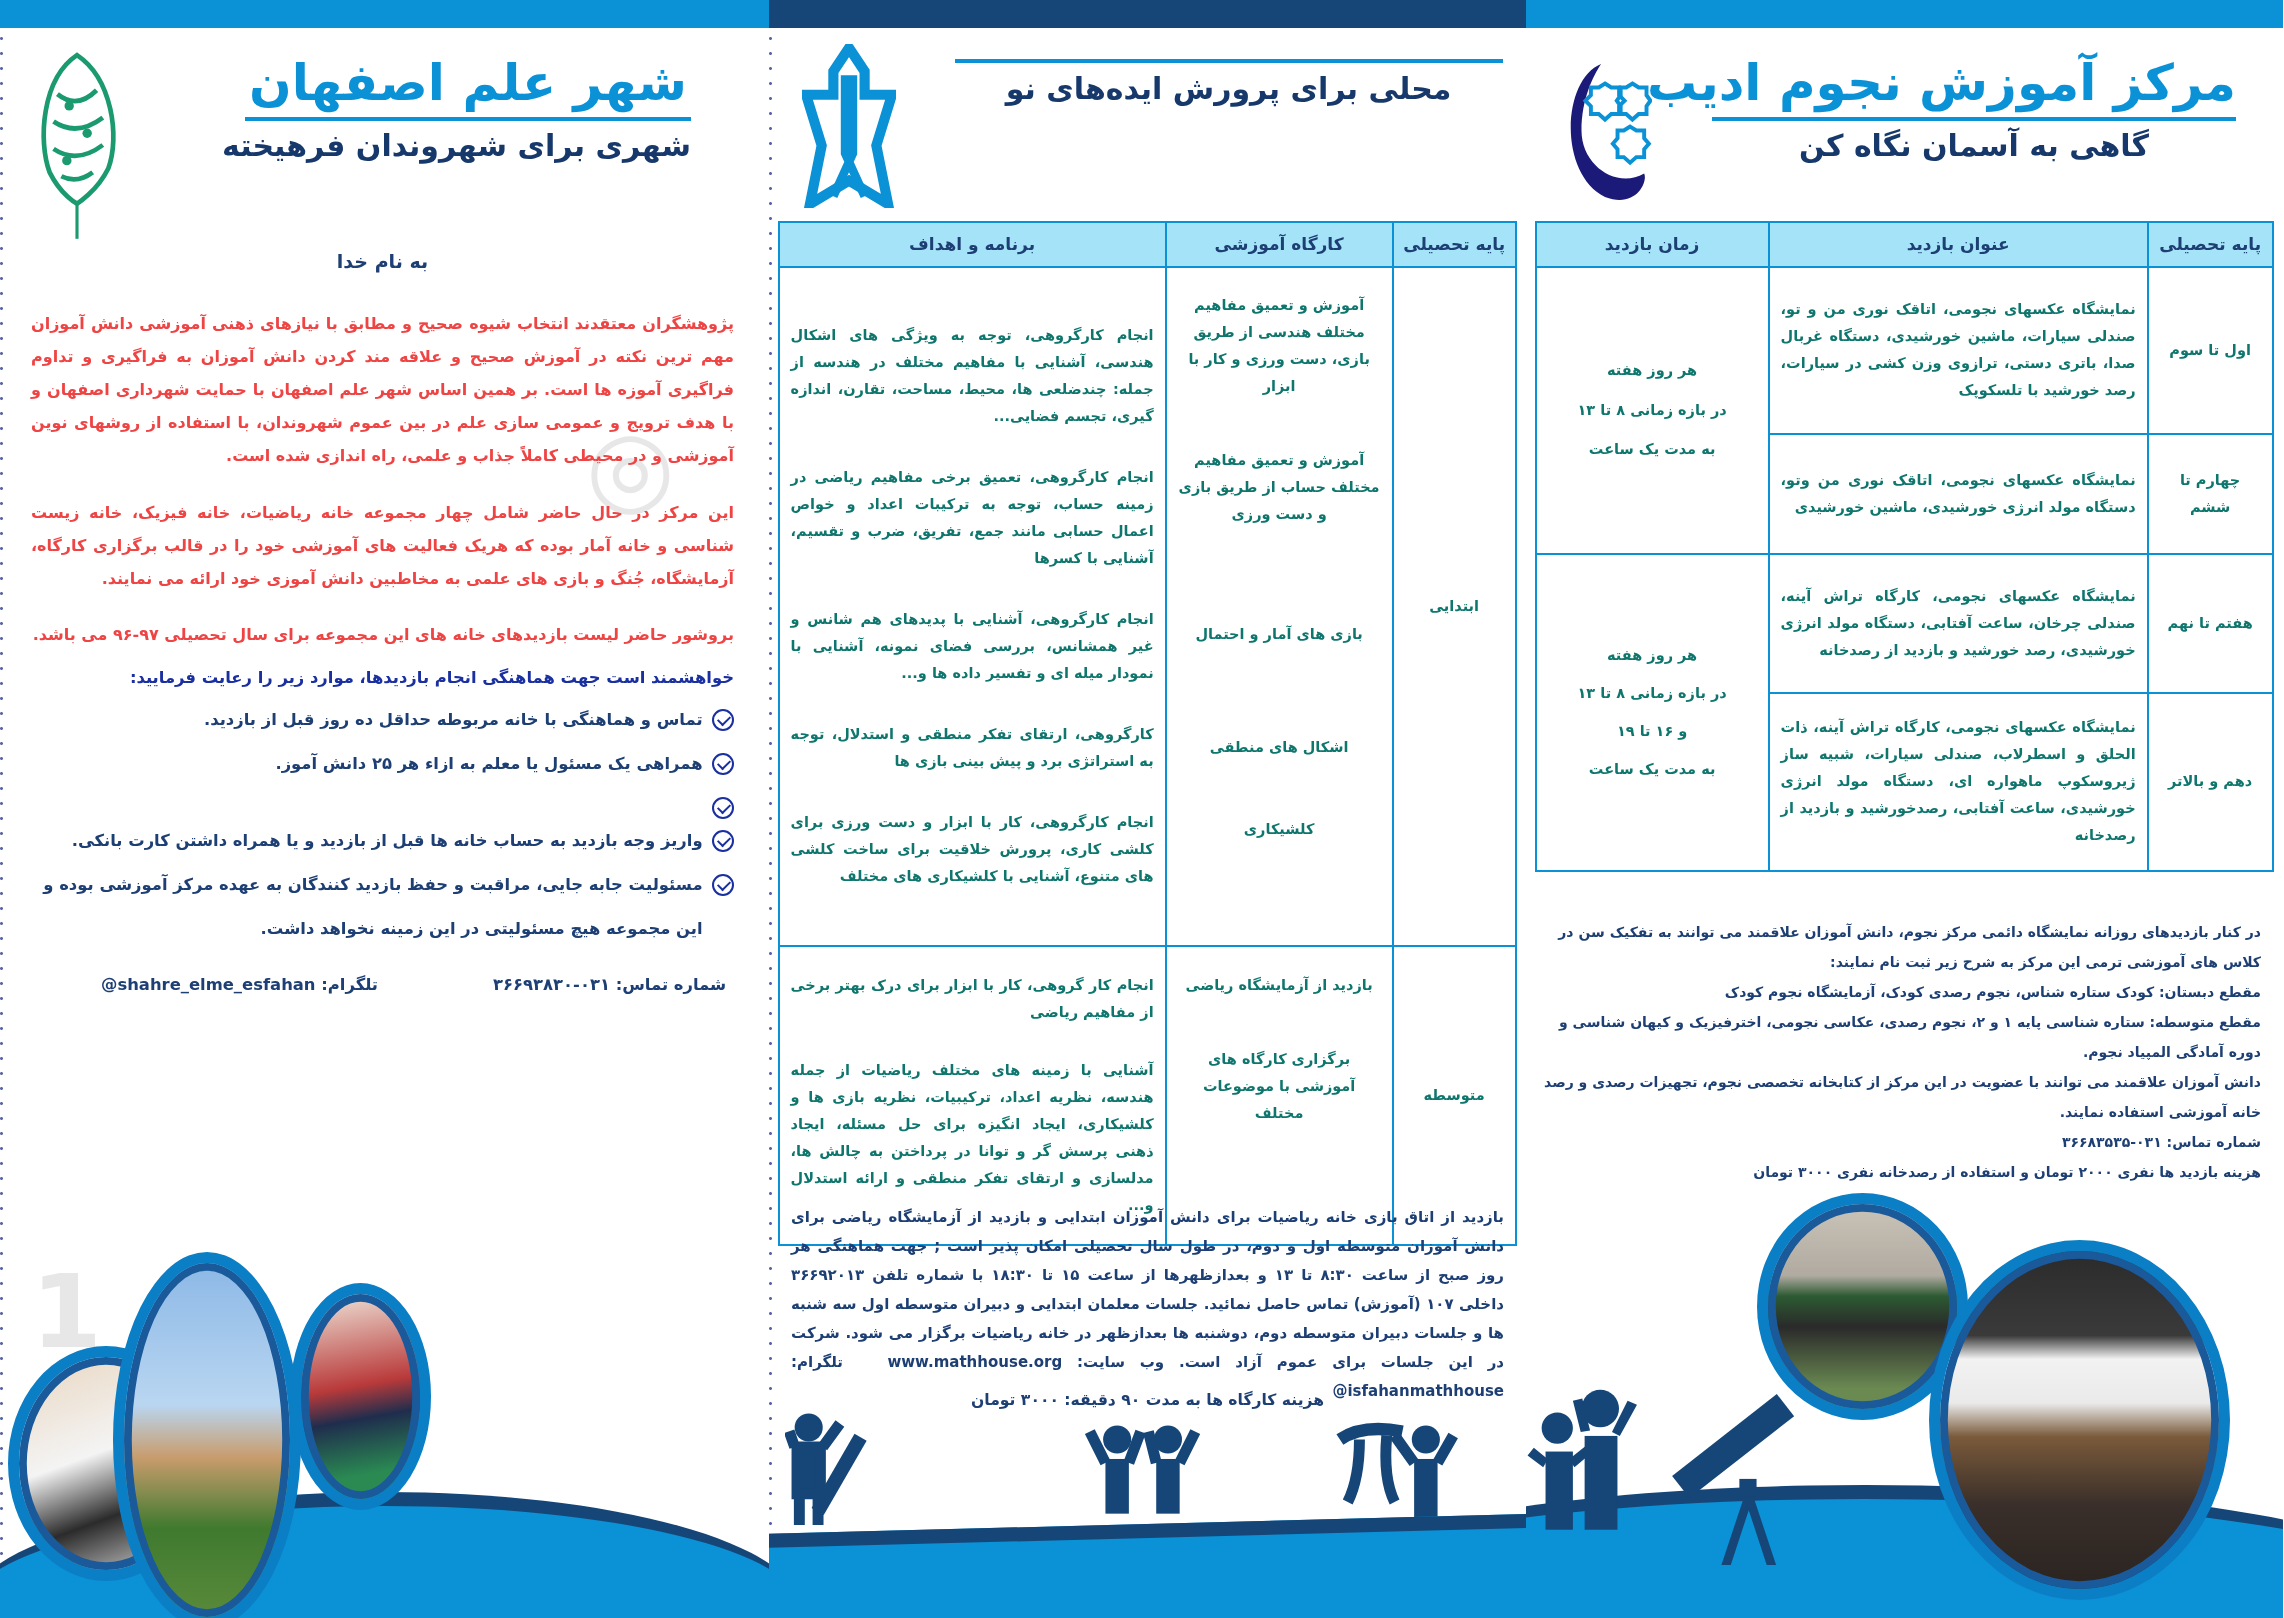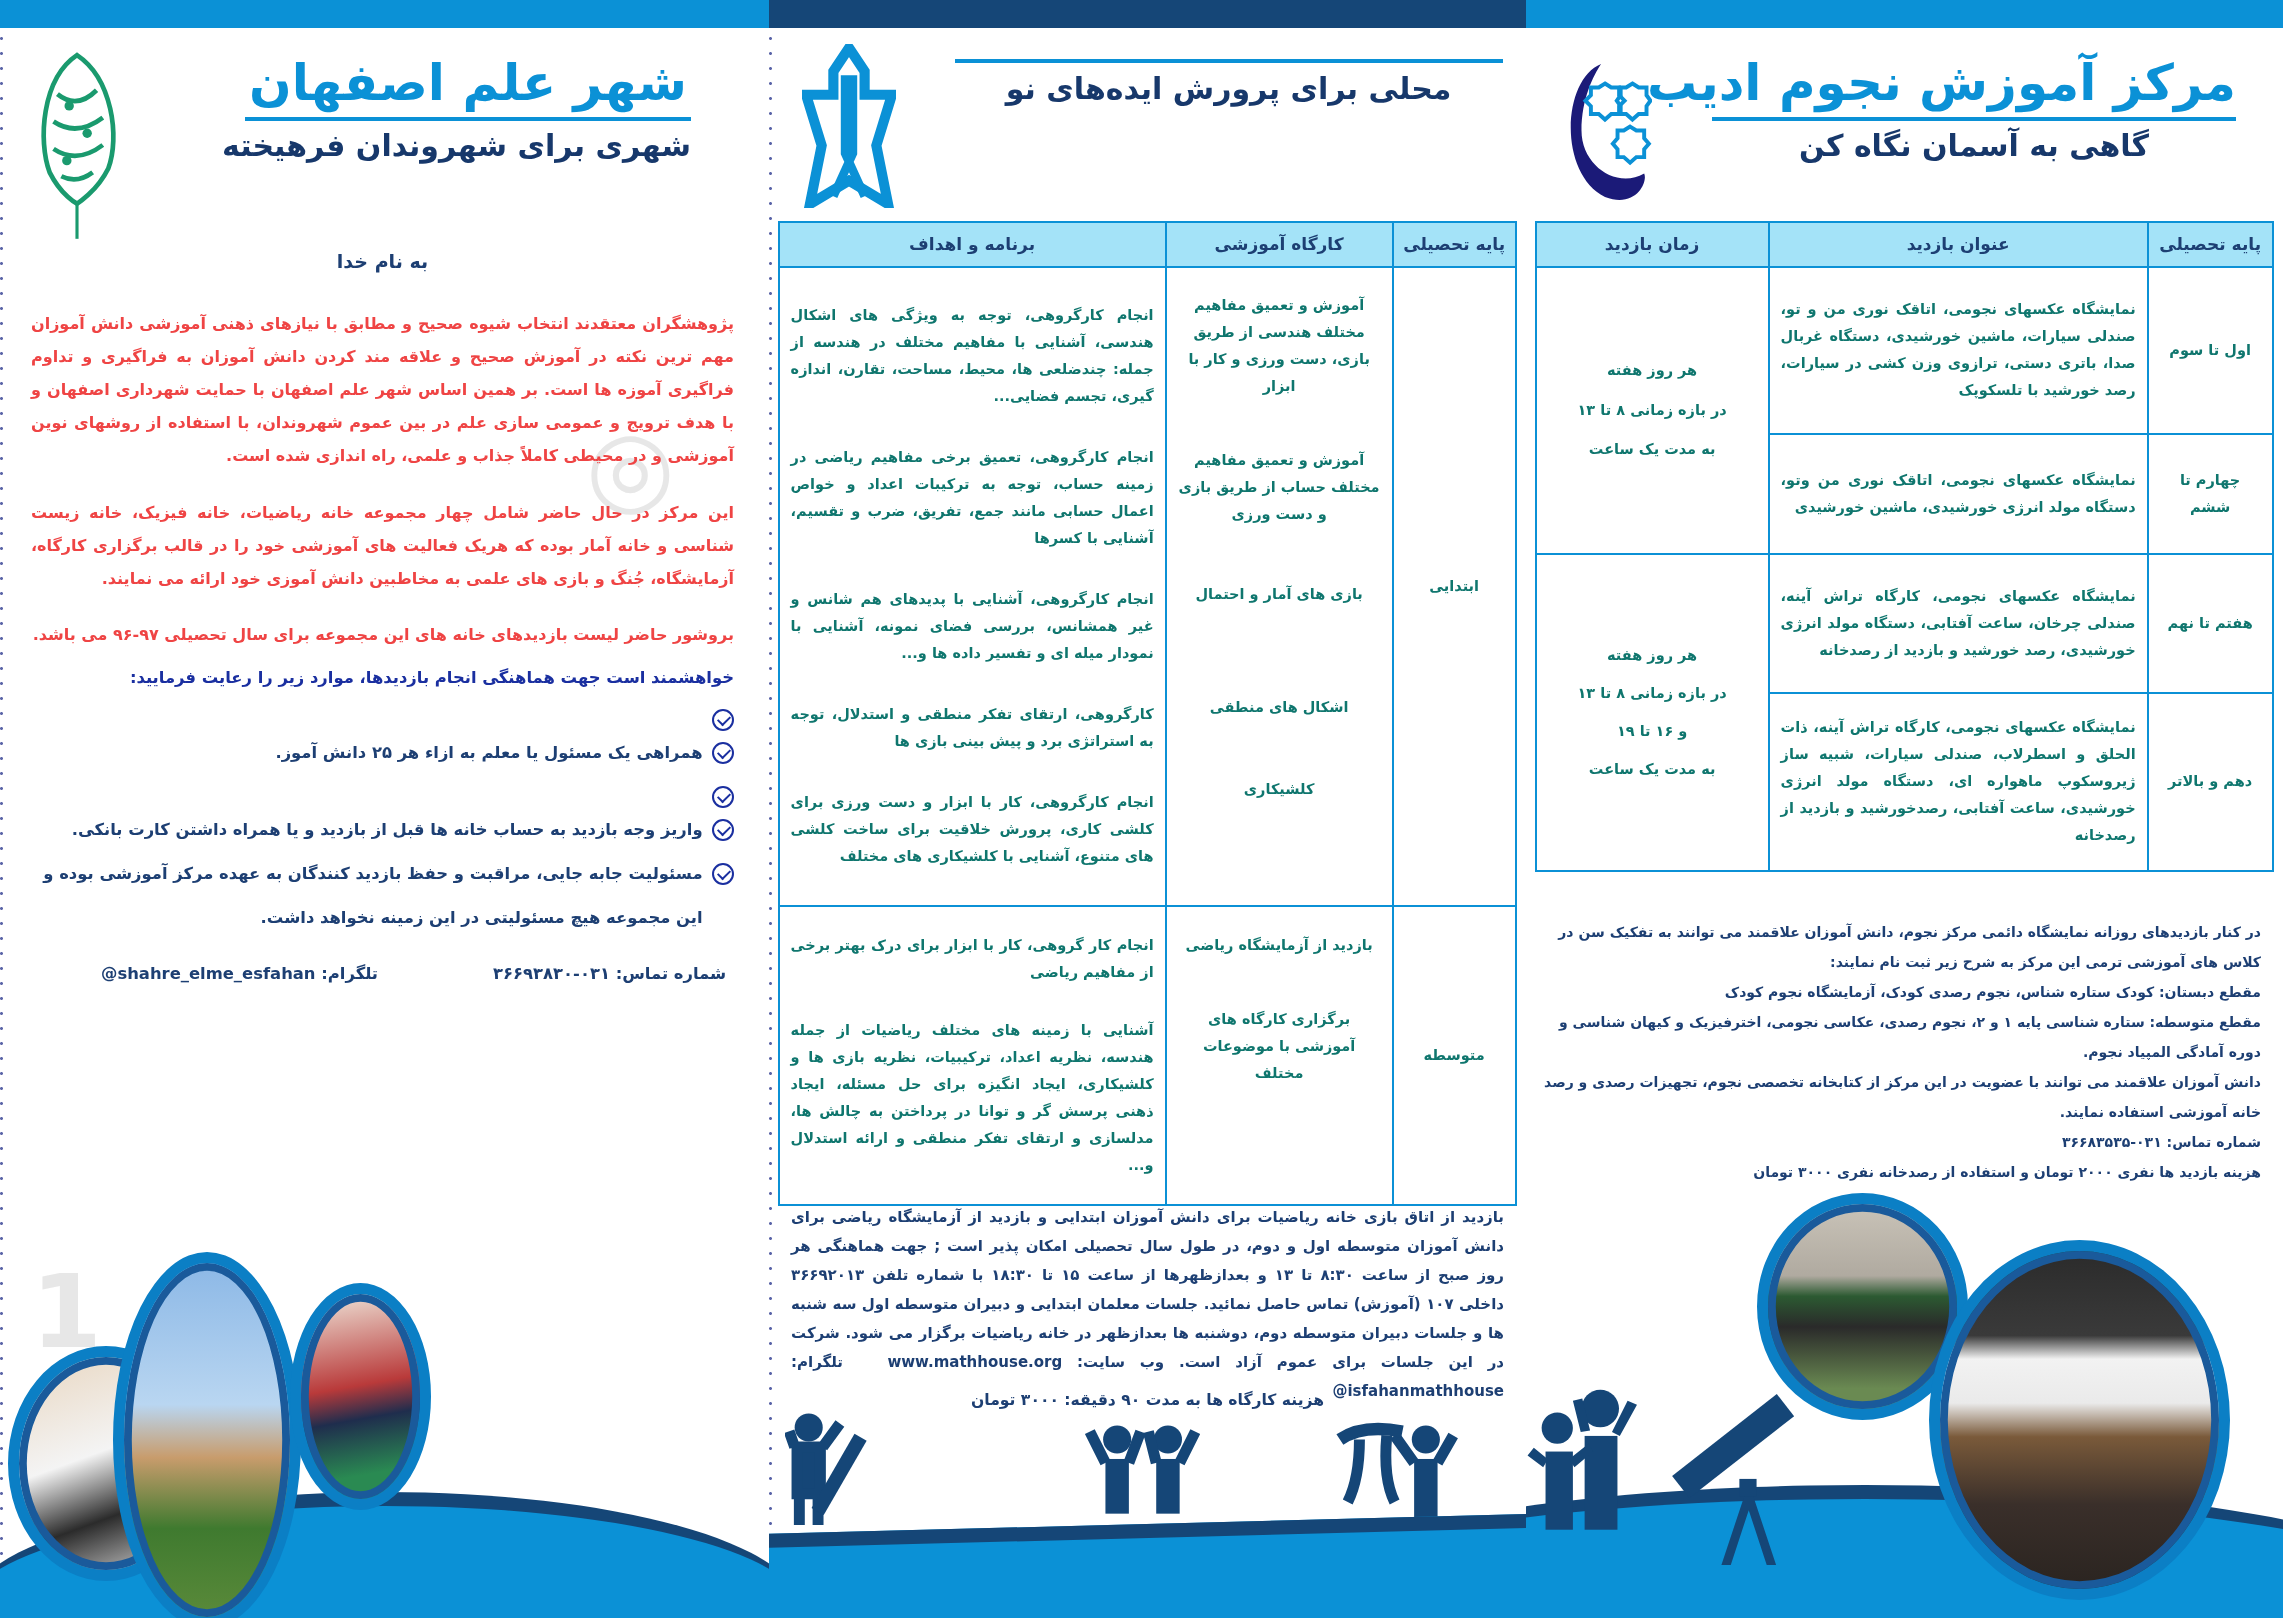--- a/index.html
+++ b/index.html
@@ -85,20 +85,21 @@
 
     <div class="content" style="top:250px;padding:0 35px 0 31px;">
       <div class="bismillah">به نام خدا</div>
       <p class="p-text" style="margin-top:35px;">پژوهشگران معتقدند انتخاب شیوه صحیح و مطابق با نیازهای ذهنی آموزشی دانش آموزان مهم ترین نکته در آموزش صحیح و علاقه مند کردن دانش آموزان به فراگیری و تداوم فراگیری آموزه ها است. بر همین اساس شهر علم اصفهان با حمایت شهرداری اصفهان و با هدف ترویج و عمومی سازی علم در بین عموم شهروندان، با استفاده از روشهای نوین آموزشی و در محیطی کاملاً جذاب و علمی، راه اندازی شده است.</p>
       <p class="p-text" style="margin-top:23.5px;">این مرکز در حال حاضر شامل چهار مجموعه خانه ریاضیات، خانه فیزیک، خانه زیست شناسی و خانه آمار بوده که هریک فعالیت های آموزشی خود را در قالب برگزاری کارگاه، آزمایشگاه، جُنگ و بازی های علمی به مخاطبین دانش آموزی خود ارائه می نمایند.</p>
       <p class="p-text" style="margin-top:23.5px;">بروشور حاضر لیست بازدیدهای خانه های این مجموعه برای سال تحصیلی ۹۷-۹۶ می باشد.</p>
       <div class="highlight" style="margin-top:17px;">خواهشمند است جهت هماهنگی انجام بازدیدها، موارد زیر را رعایت فرمایید:</div>
       <ul class="rules" style="margin-top:11px;">
         <li>
             <span class="check"></span>
+            <span>تماس و هماهنگی با خانه مربوطه حداقل ده روز قبل از بازدید.</span>
           </li>
         <li>
             <span class="check"></span>
             <span>همراهی یک مسئول یا معلم به ازاء هر ۲۵ دانش آموز.</span>
           </li>
         <li>
             <span class="check"></span>
           </li>
         <li>
             <span class="check"></span>
@@ -148,21 +149,21 @@
           <th>کارگاه آموزشی</th>
           <th>برنامه و اهداف</th>
         </tr>
       </thead>
       <tbody>
         <tr>
           <td class="grade">ابتدایی</td>
           <td class="center">
             <div class="cell-block c">آموزش و تعمیق مفاهیم مختلف هندسی از طریق بازی، دست ورزی و کار با ابزار</div>
             <div class="cell-block c" style="margin-top:47px">آموزش و تعمیق مفاهیم مختلف حساب از طریق بازی و دست ورزی</div>
-            <div class="cell-block c" style="margin-top:53px">بازی های آمار و احتمال</div>
+            <div class="cell-block c" style="margin-top:93px">بازی های آمار و احتمال</div>
             <div class="cell-block c" style="margin-top:86px">اشکال های منطقی</div>
             <div class="cell-block c" style="margin-top:55px;margin-bottom:94px">کلشیکاری</div>
           </td>
           <td>
             <div class="cell-block">انجام کارگروهی، توجه به ویژگی های اشکال هندسی، آشنایی با مفاهیم مختلف در هندسه از جمله: چندضلعی ها، محیط، مساحت، تقارن، اندازه گیری، تجسم فضایی...</div>
             <div class="cell-block" style="margin-top:34px">انجام کارگروهی، تعمیق برخی مفاهیم ریاضی در زمینه حساب، توجه به ترکیبات اعداد و خواص اعمال حسابی مانند جمع، تفریق، ضرب و تقسیم، آشنایی با کسرها</div>
             <div class="cell-block" style="margin-top:34px">انجام کارگروهی، آشنایی با پدیدهای هم شانس و غیر همشانس، بررسی فضای نمونه، آشنایی با نمودار میله ای و تفسیر داده ها و...</div>
             <div class="cell-block" style="margin-top:34px">کارگروهی، ارتقای تفکر منطقی و استدلال، توجه به استراتژی برد و پیش بینی بازی ها</div>
             <div class="cell-block" style="margin-top:34px">انجام کارگروهی، کار با ابزار و دست ورزی برای کلشی کاری، پرورش خلاقیت برای ساخت کلشی های متنوع، آشنایی با کلشیکاری های مختلف</div>
           </td>

